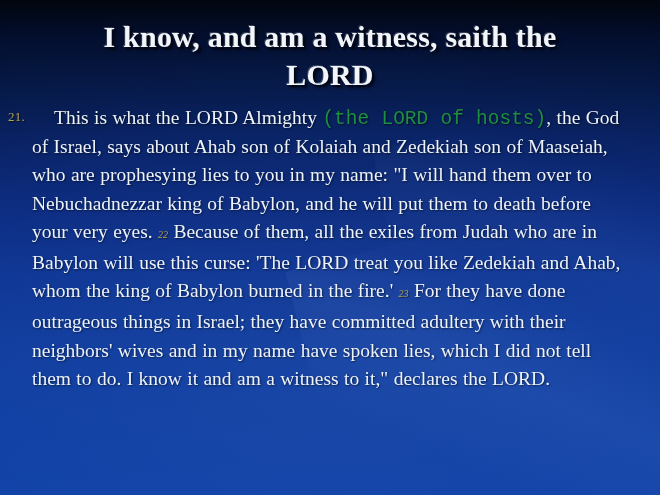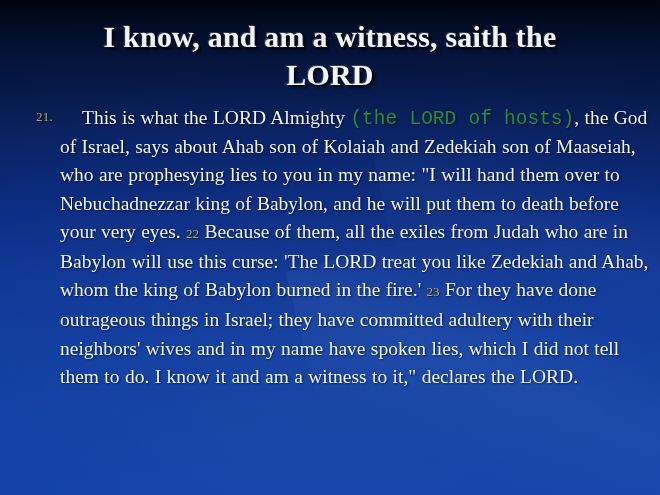--- a/index.html
+++ b/index.html
@@ -77,21 +77,21 @@
     text-shadow:
       2px 2px 0 rgba(2,8,26,0.92),
       3px 3px 3px rgba(0,0,0,0.65),
       -1px -1px 0 rgba(255,255,255,0.20);
     white-space: pre-line;
   }
 
   
   #body-block {
     position: absolute;
-    left: 36px;
+    left: 8px;
     top: 104px;
     width: 624px;
     z-index: 3;
   }
   #verse-row {
     display: block;
     position: relative;
     padding-left: 24px;
   }
   #verse-marker {
@@ -115,22 +115,23 @@
     word-spacing: 0.5px;
   }
   #verse-text .lead-indent { display: inline-block; width: 22px; }
   .seg-green {
     color: #1d8f3e;
     text-shadow: 1px 1px 2px rgba(0,0,6,0.6);
     font-family: Liberation Mono, monospace;
   }
   .seg-num {
     color: #b9a44e;
-    font-size: 13px;
+    font-size: 10px;
     text-shadow: 1px 1px 1px rgba(0,0,0,0.55);
+    font-style: italic;
   }
 </style>
 </head>
 <body>
 
 <div id="slide">
 
   <div class="streak-a"></div>
   <div class="streak-b"></div>
   <div class="vignette"></div>

